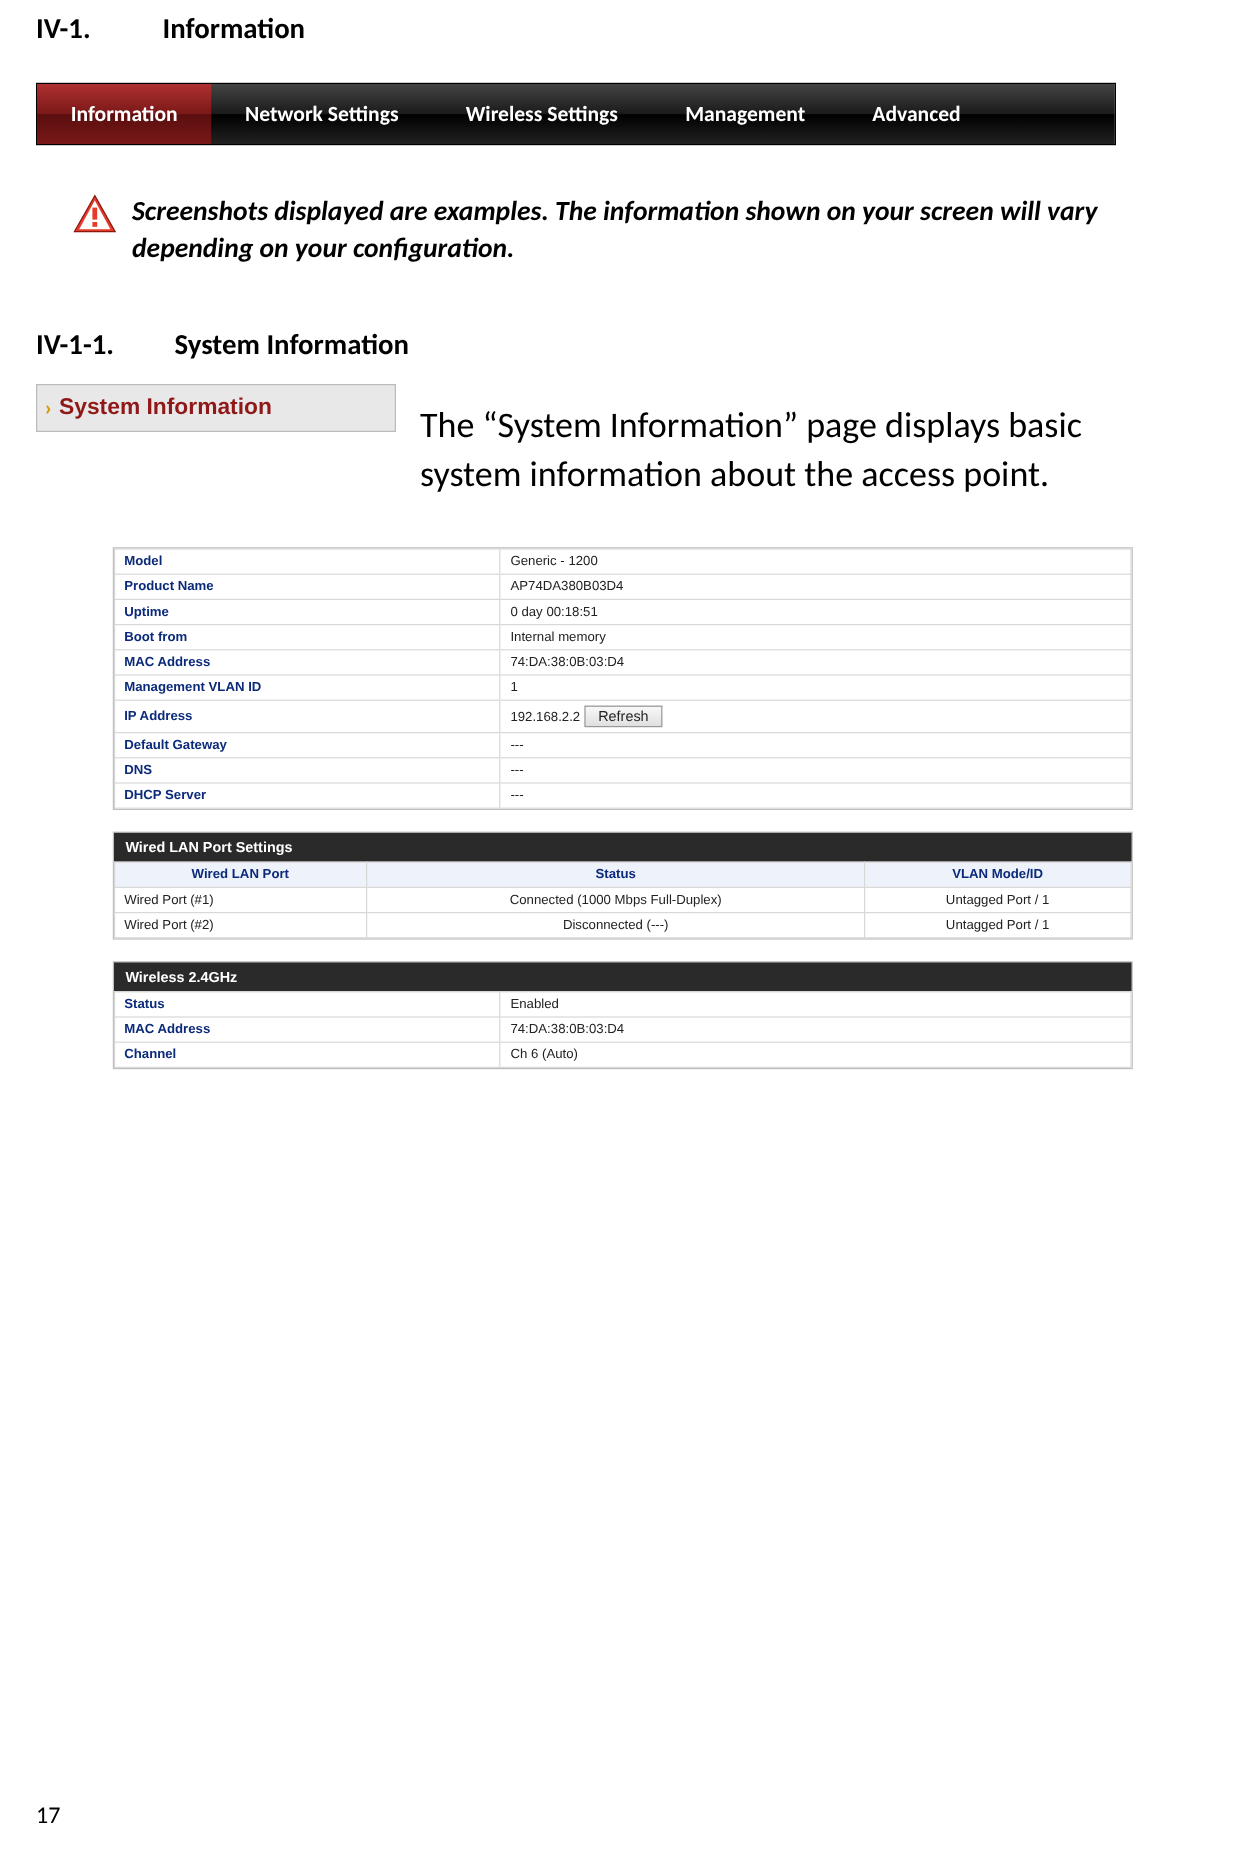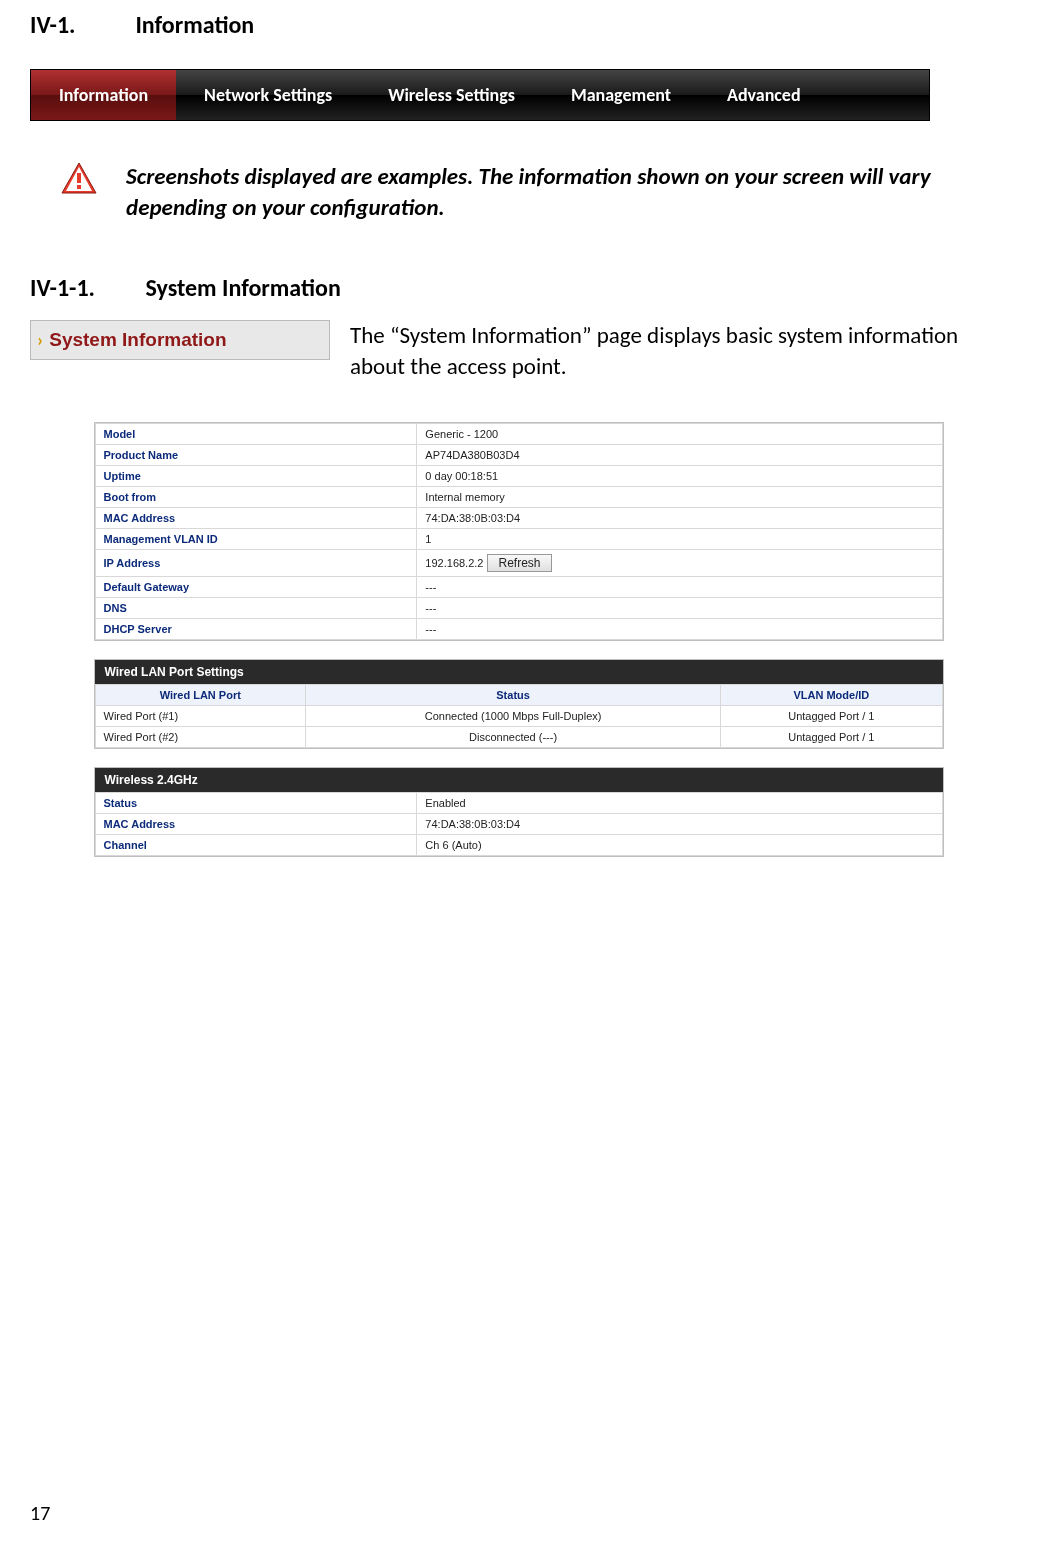--- a/index.html
+++ b/index.html
@@ -33,21 +33,21 @@
       height: 100%;
       display: flex;
       align-items: center;
     }
     .nav-bar-img .tab.active {
       background: linear-gradient(to bottom, #b03030 0%, #7a1818 50%, #5a0e0e 51%, #7a1818 100%);
     }
     .warning-row {
       display: flex;
       align-items: flex-start;
-      gap: 28px;
+      gap: 12px;
       margin: 16px 0 50px 30px;
       max-width: 880px;
     }
     .warn-icon-svg { flex-shrink: 0; }
     .warning-text {
       font-style: italic;
       font-weight: bold;
       font-size: 23px;
       line-height: 1.35;
     }
@@ -78,23 +78,24 @@
       font-size: 18px;
       font-weight: bold;
     }
     .sysinfo-tab .label {
       color: #901818;
       font-weight: bold;
       font-size: 19px;
       font-family: Verdana, Geneva, sans-serif;
     }
     .sysinfo-desc {
-      font-size: 23px;
+      font-size: 30px;
       line-height: 1.35;
       max-width: 640px;
+      margin-top: 15px;
     }
     
     .panel-shot {
       width: 850px;
       margin: 0 auto 40px auto;
       font-family: Verdana, Geneva, sans-serif;
       font-size: 11px;
     }
     .block { border: 1px solid #bfbfbf; margin-bottom: 18px; background:#fff; }
     .block-header {

